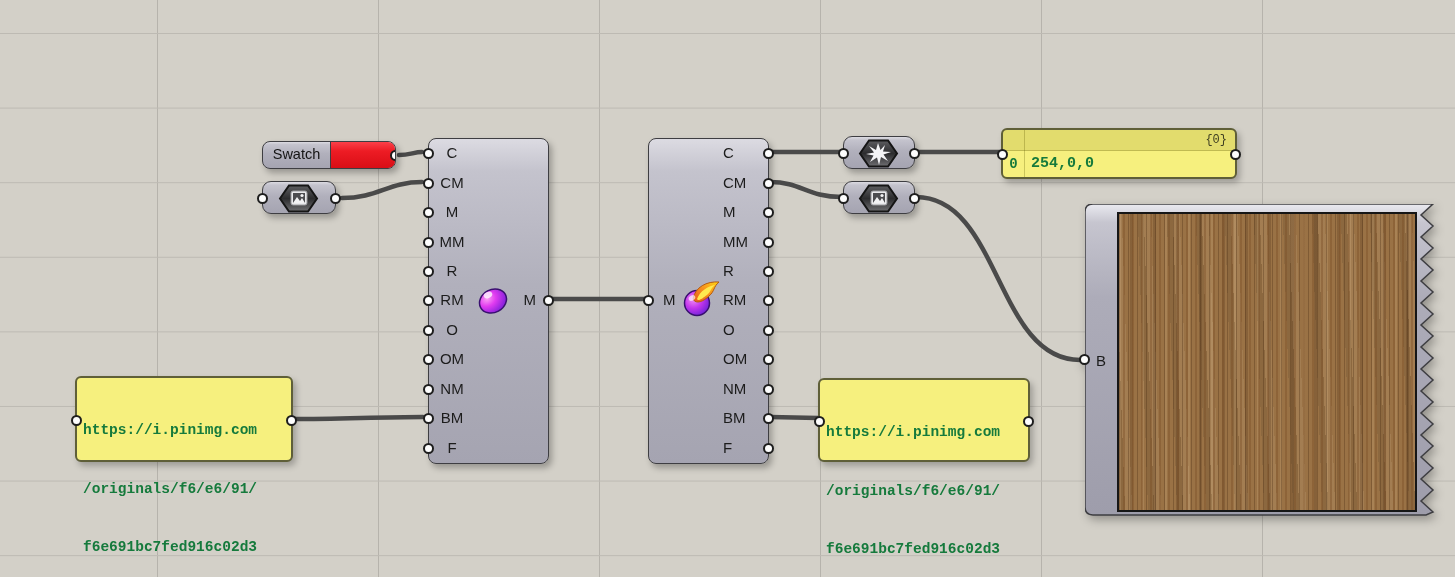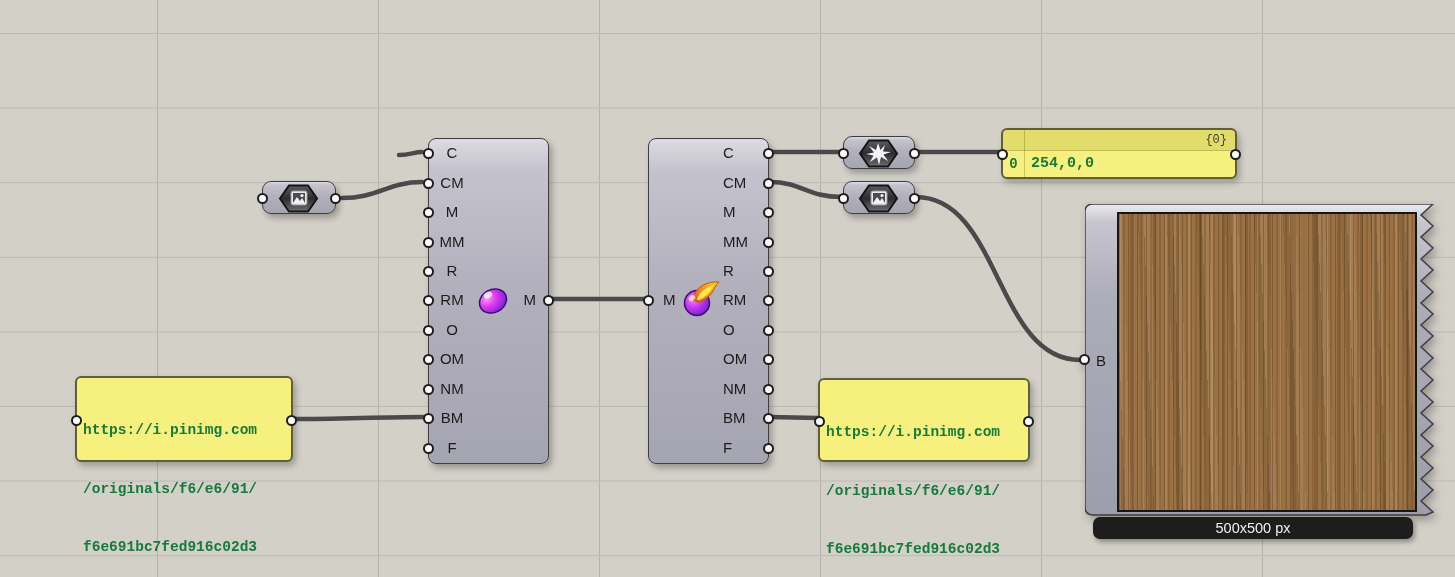--- a/index.html
+++ b/index.html
@@ -91,20 +91,25 @@
     <path d="M342 198 C378 198 388 182 422 182"></path>
     <path d="M293 419 C340 419 380 417 423 417"></path>
     <path d="M550 299 L647 299"></path>
     <path d="M770 152 L842 152"></path>
     <path d="M770 182 C802 182 806 197 842 197"></path>
     <path d="M916 152 L1000 152"></path>
     <path d="M916 197 C1000 197 996 360 1080 360"></path>
     <path d="M770 417 L818 418"></path>
   </svg>
 
+  <div id="swatch" class="comp" style="left:262px; top:141px; width:134px; height:28px;">
+    <div class="tag">Swatch</div>
+    <div class="chip"></div>
+    <div class="nub out" style="top:8px;"></div>
+  </div>
 
   <div class="comp pill" style="left:262px; top:181px; width:74px; height:33px;">
     <div class="nub in" style="top:11px;"></div>
     <div class="nub out" style="top:11px;"></div>
     <svg width="44" height="31" style="position:absolute;left:14px;top:1px;">
       <defs>
           <linearGradient id="hx1" x1="0" y1="0" x2="0" y2="1">
         <stop offset="0" stop-color="#5d5d60"></stop>
             <stop offset="0.5" stop-color="#2c2c2e"></stop>
             <stop offset="1" stop-color="#6f6f72"></stop>
@@ -283,15 +288,14 @@
         <stop offset="0.3" stop-color="#adacb9"></stop>
             <stop offset="1" stop-color="#9e9dab"></stop>
       </linearGradient>
         </defs>
       <path d="M8 0 L348 0 L336 11 L348 22 L336 33 L348 44 L336 55 L348 66 L336 77 L348 88 L336 99 L348 110 L336 121 L348 132 L336 143 L348 154 L336 165 L348 176 L336 187 L348 198 L336 209 L348 220 L336 231 L348 242 L336 253 L348 264 L336 275 L348 286 L336 297 L348 308 L341 311 L8 311 Q 0 311 0 303 L 0 8 Q 0 0 8 0 Z" fill="url(#pvg)" stroke="#3e3e42" stroke-width="1.5"></path>
     </svg>
     <div id="wood"></div>
     <div class="blabel">B</div>
     <div class="nub" style="left:-6px; top:150px;"></div>
   </div>
-  <div id="sizebar">500x500 px</div>
 
 </div>
 
 </body></html>

